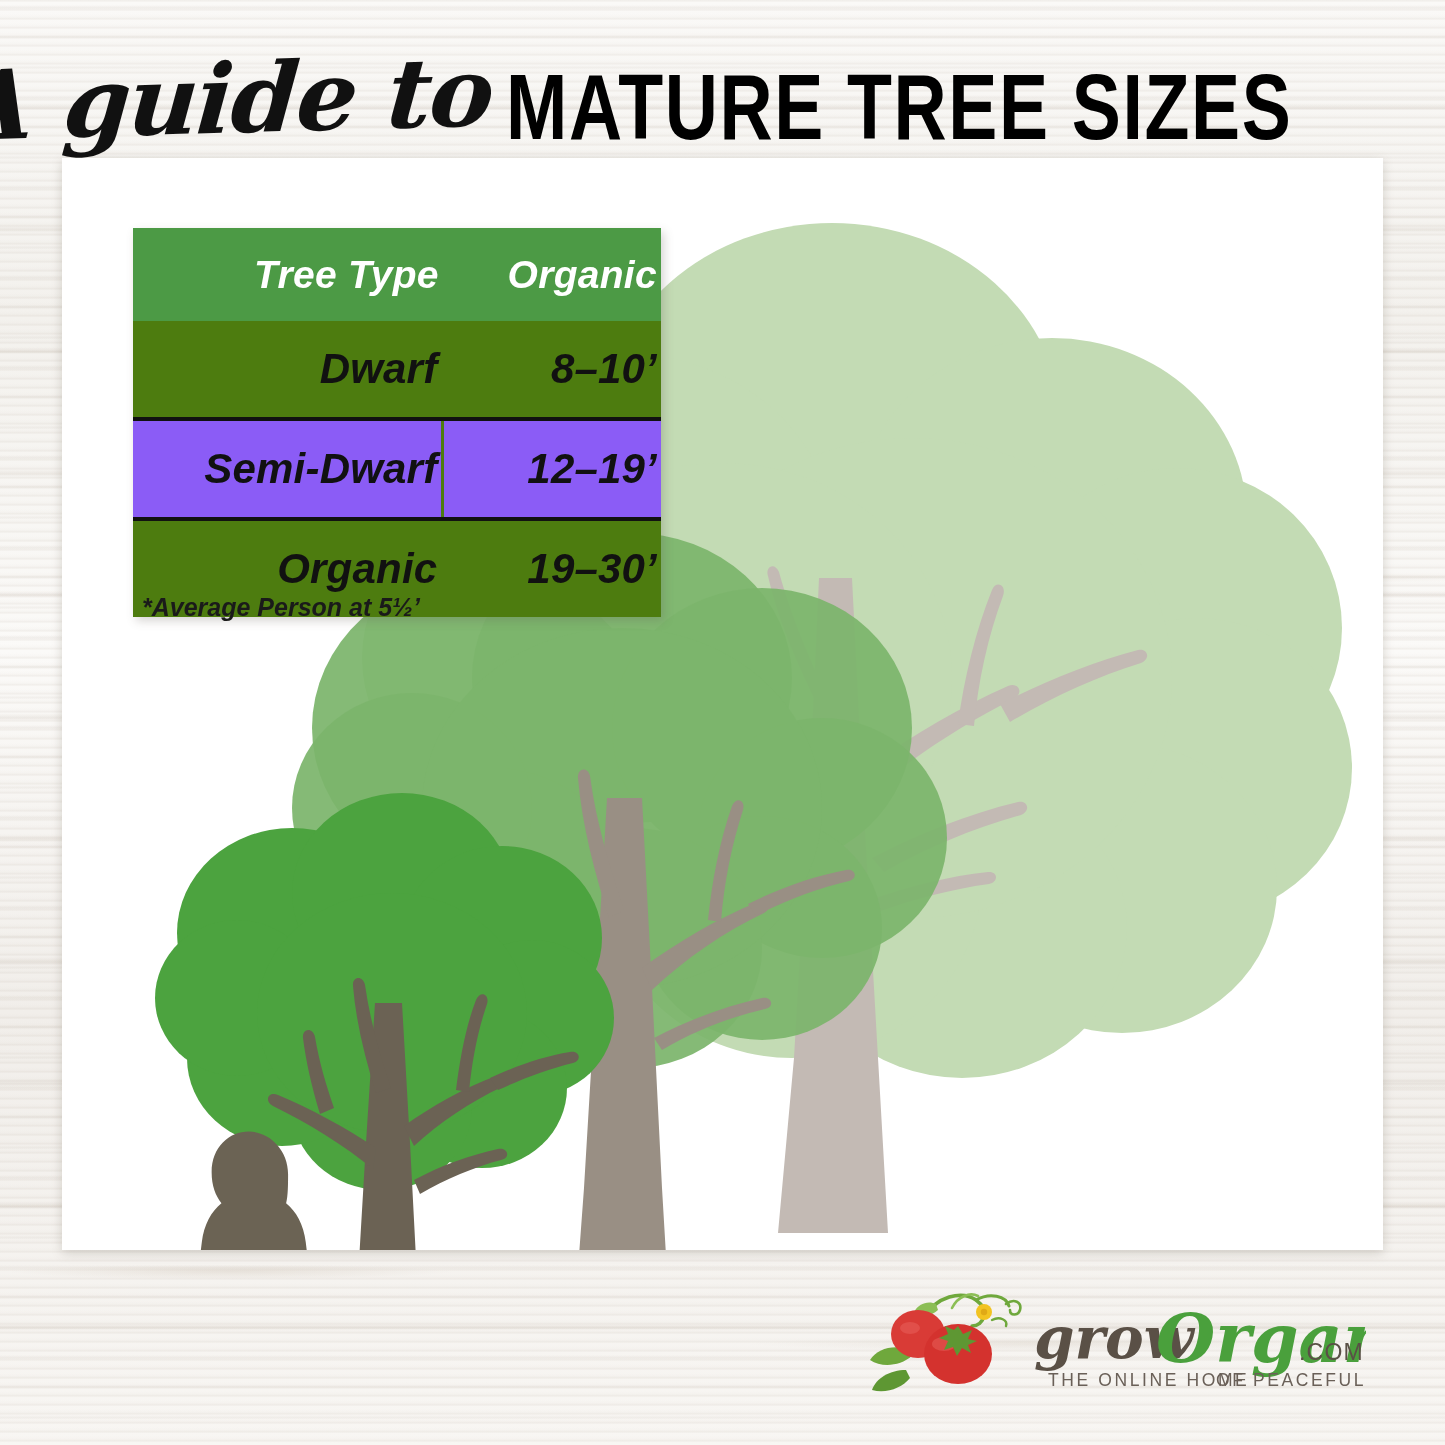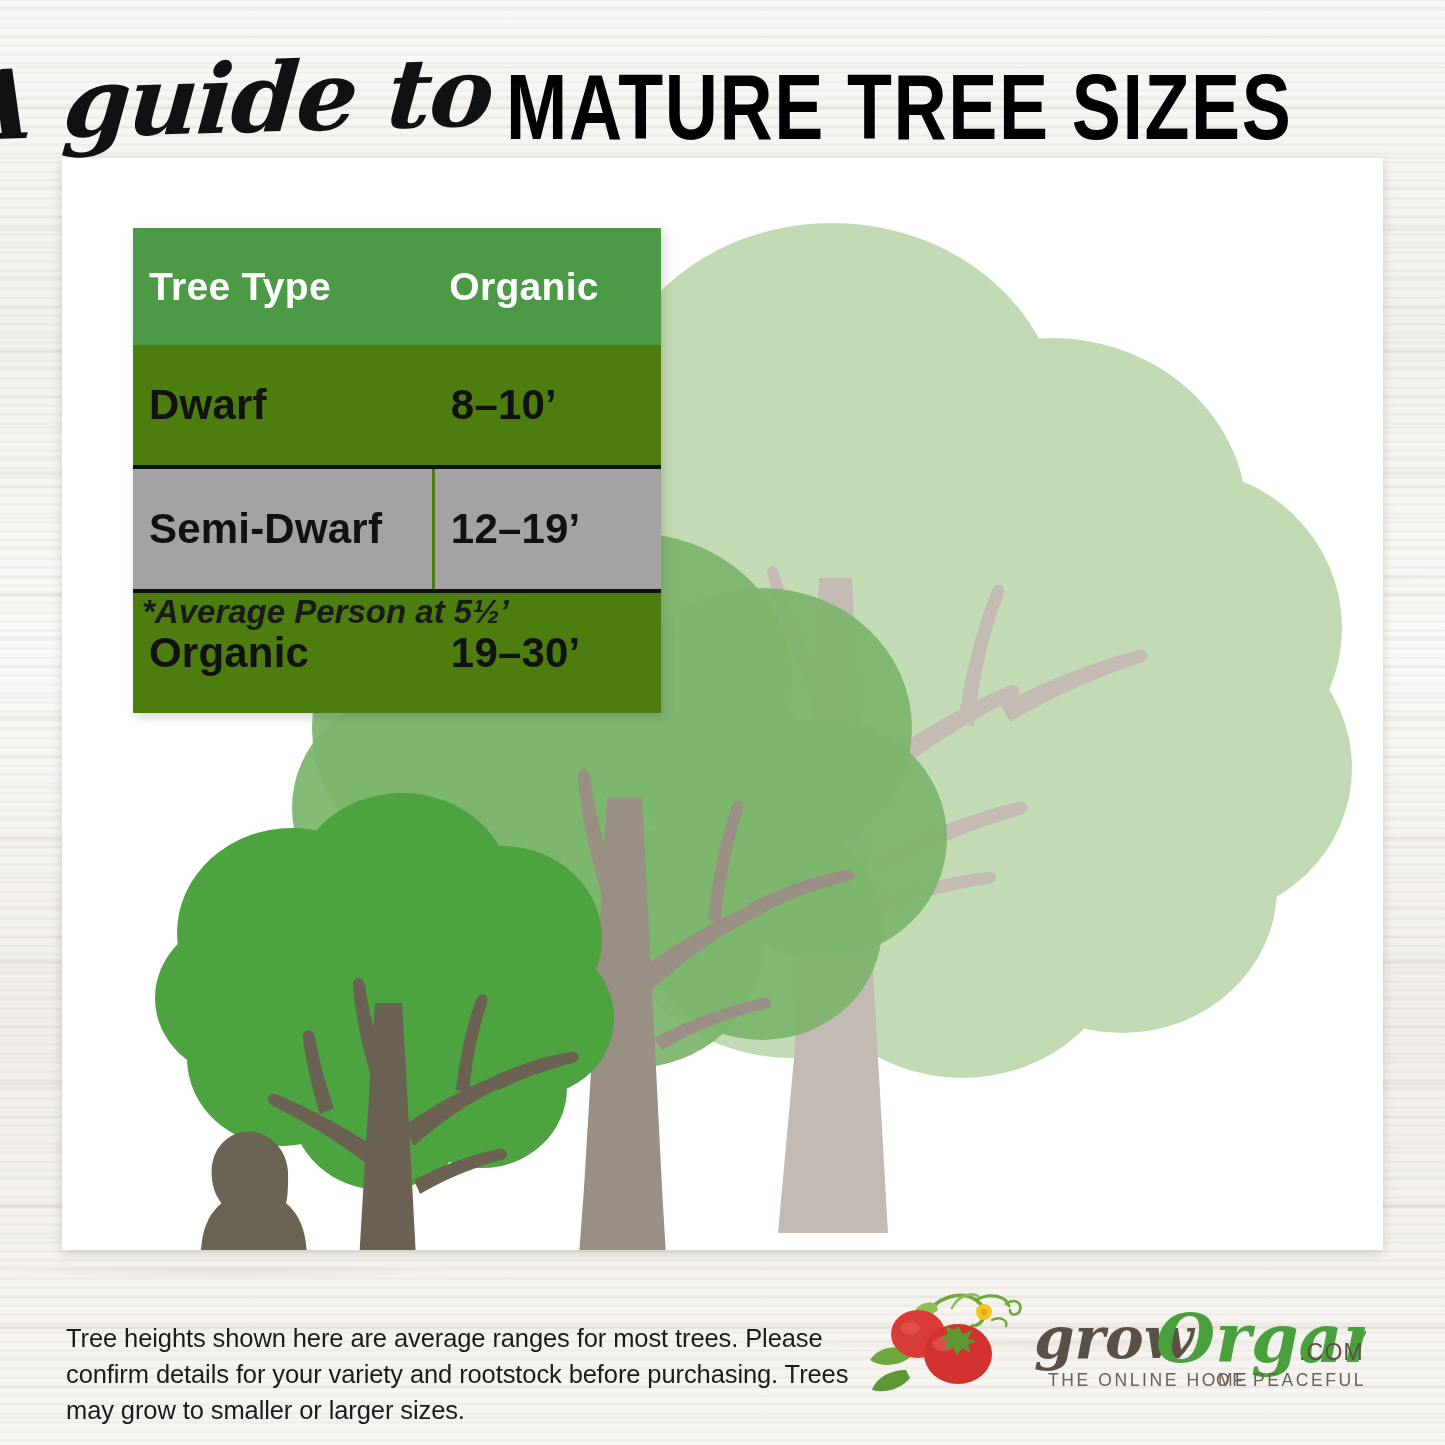--- a/index.html
+++ b/index.html
@@ -78,42 +78,43 @@
 
   
   .tbl{
     position:absolute;left:71px;top:70px;
     width:528px;
     border-collapse:collapse;
     box-shadow:3px 4px 9px rgba(100,92,84,.25);
     z-index:5;background:#fff;
   }
   .tbl th,.tbl td{
-    padding:16px;margin:0;text-align:left;
+    padding:4px;margin:0;text-align:right;
     font-family:"Liberation Sans", sans-serif;
     font-weight:700;
+    font-style:italic;
   }
   .tbl thead th{
     background:#4C9A45;color:#fff;
     font-size:39px;height:85px;letter-spacing:.3px;
   }
   .tbl thead th.c1{width:313px;}
   .tbl thead th.c2{width:215px;}
   .tbl tbody td{
     font-size:42px;color:#111;height:88px;
     letter-spacing:.2px;
   }
   .tbl tbody tr{background:#4d7c0f;}
-  .tbl tbody tr.alt{background:#a3a3a3;}
+  .tbl tbody tr.alt{background:#8b5cf6;}
   .tbl tbody tr+tr{border-top:4px solid #111;}
   .tbl tbody td+td{border-left:3px solid #4d7c0f;}
 
   .footnote{
     position:absolute;left:80px;top:435px;
-    font-size:33px;font-weight:700;font-style:italic;
+    font-size:25px;font-weight:700;font-style:italic;
     color:#1a1a1a;z-index:5;
     font-family:"Liberation Sans", sans-serif;
   }
 
   
   .scene{position:absolute;left:0;top:0;width:1321px;height:1092px;}
   .scene svg{display:block;width:100%;height:100%;}
 
   
   .footer{
@@ -298,21 +299,20 @@
           <td>Organic</td>
           <td>19–30’</td>
         </tr>
       </tbody>
     </table>
 
     <div class="footnote">*Average Person at 5½’</div>
   </div>
 
   <div class="footer">
-    <div class="disclaimer">Tree heights shown here are average ranges for most trees. Please confirm details for your variety and rootstock before purchasing. Trees may grow to smaller or larger sizes.</div>
 
     <div class="logo">
       <svg width="500" height="125" viewBox="0 0 500 125" aria-hidden="true">
 
         <g>
           <path d="M58 32 C70 10 96 4 110 14 C124 24 118 40 106 40" fill="none" stroke="#6FA83C" stroke-width="3.5" stroke-linecap="round"></path>
           <path d="M110 14 C124 6 140 10 143 20" fill="none" stroke="#6FA83C" stroke-width="3" stroke-linecap="round"></path>
           <path d="M86 22 C92 10 104 6 112 10" fill="none" stroke="#8CBE55" stroke-width="2.6" stroke-linecap="round"></path>
 
           <path d="M140 18 C148 12 156 16 154 24 C152 30 144 30 144 24" fill="none" stroke="#6FA83C" stroke-width="2.6" stroke-linecap="round"></path>

